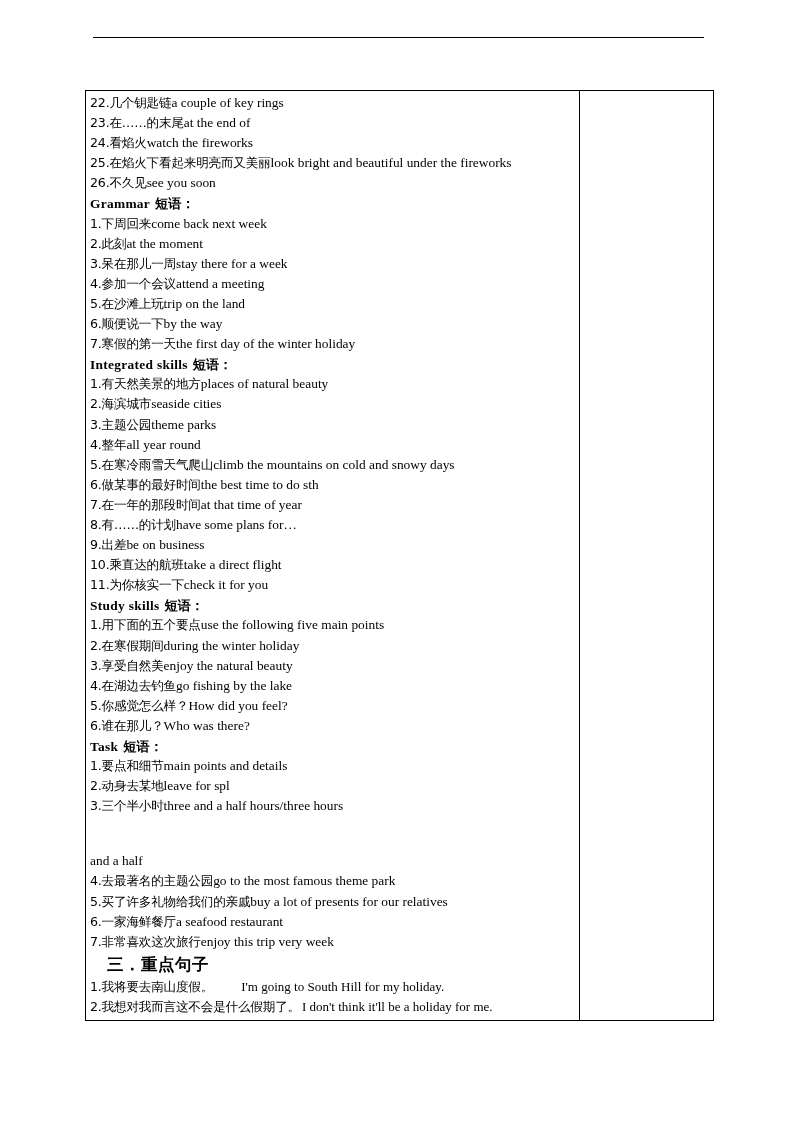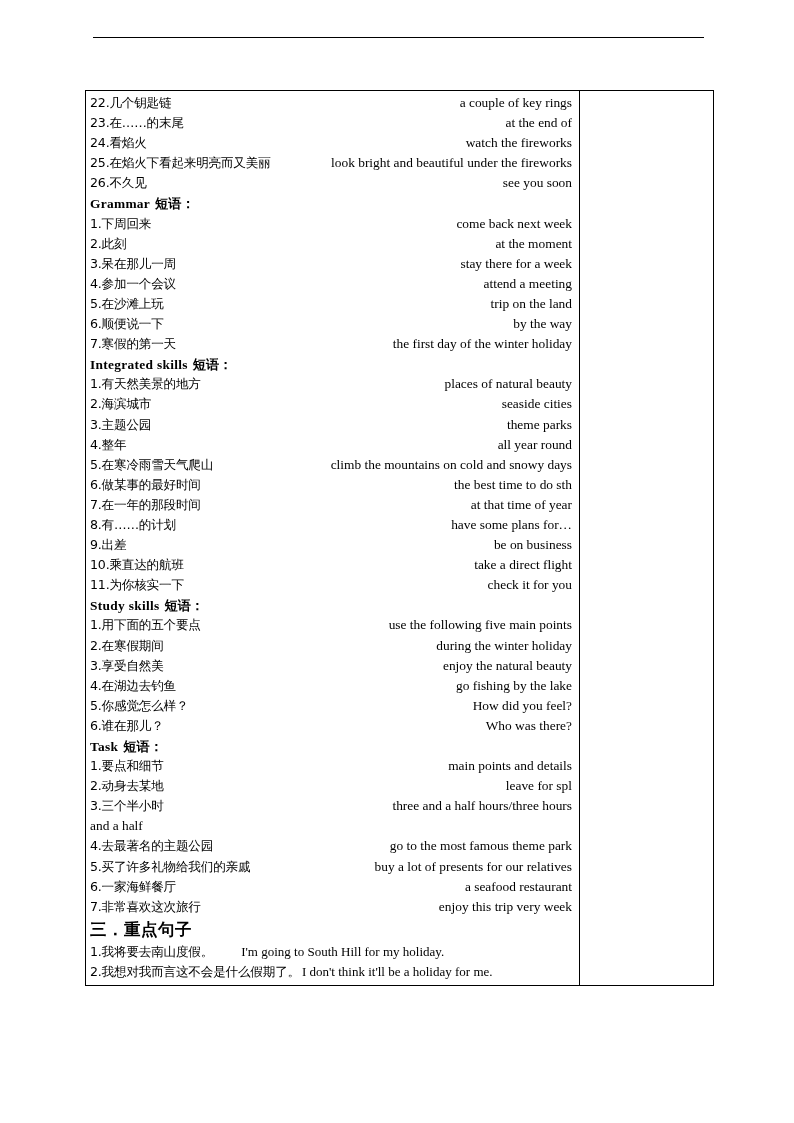--- a/index.html
+++ b/index.html
@@ -61,33 +61,34 @@
     font-size: 13.2px;
   }
   .cn {
     font-family: "DejaVu Sans", sans-serif;
     font-size: 12.6px;
     letter-spacing: -0.2px;
     flex: 0 0 auto;
   }
   .en {
     flex: 1 1 auto;
-    text-align: right;
+    text-align: left;
     font-family: "Liberation Serif", serif;
     font-size: 13.4px;
     padding-right: 4px;
   }
 
   
   .cont {
     height: 20.1px;
     line-height: 20.1px;
     font-size: 13.4px;
     font-family: "Liberation Serif", serif;
     white-space: nowrap;
+    margin-top: 35px;
   }
 
   
   .sect {
     height: 20.1px;
     line-height: 20.1px;
     font-weight: bold;
     white-space: nowrap;
   }
   .sect .lat {
@@ -105,20 +106,21 @@
 
   
   .big-head {
     height: 25px;
     line-height: 25px;
     font-family: "DejaVu Sans", sans-serif;
     font-size: 16.5px;
     font-weight: bold;
     letter-spacing: 0.5px;
     white-space: nowrap;
+    margin-left: 17px;
   }
 
   
   .sent {
     height: 20.1px;
     line-height: 20.1px;
     white-space: nowrap;
     display: flex;
     align-items: center;
   }

